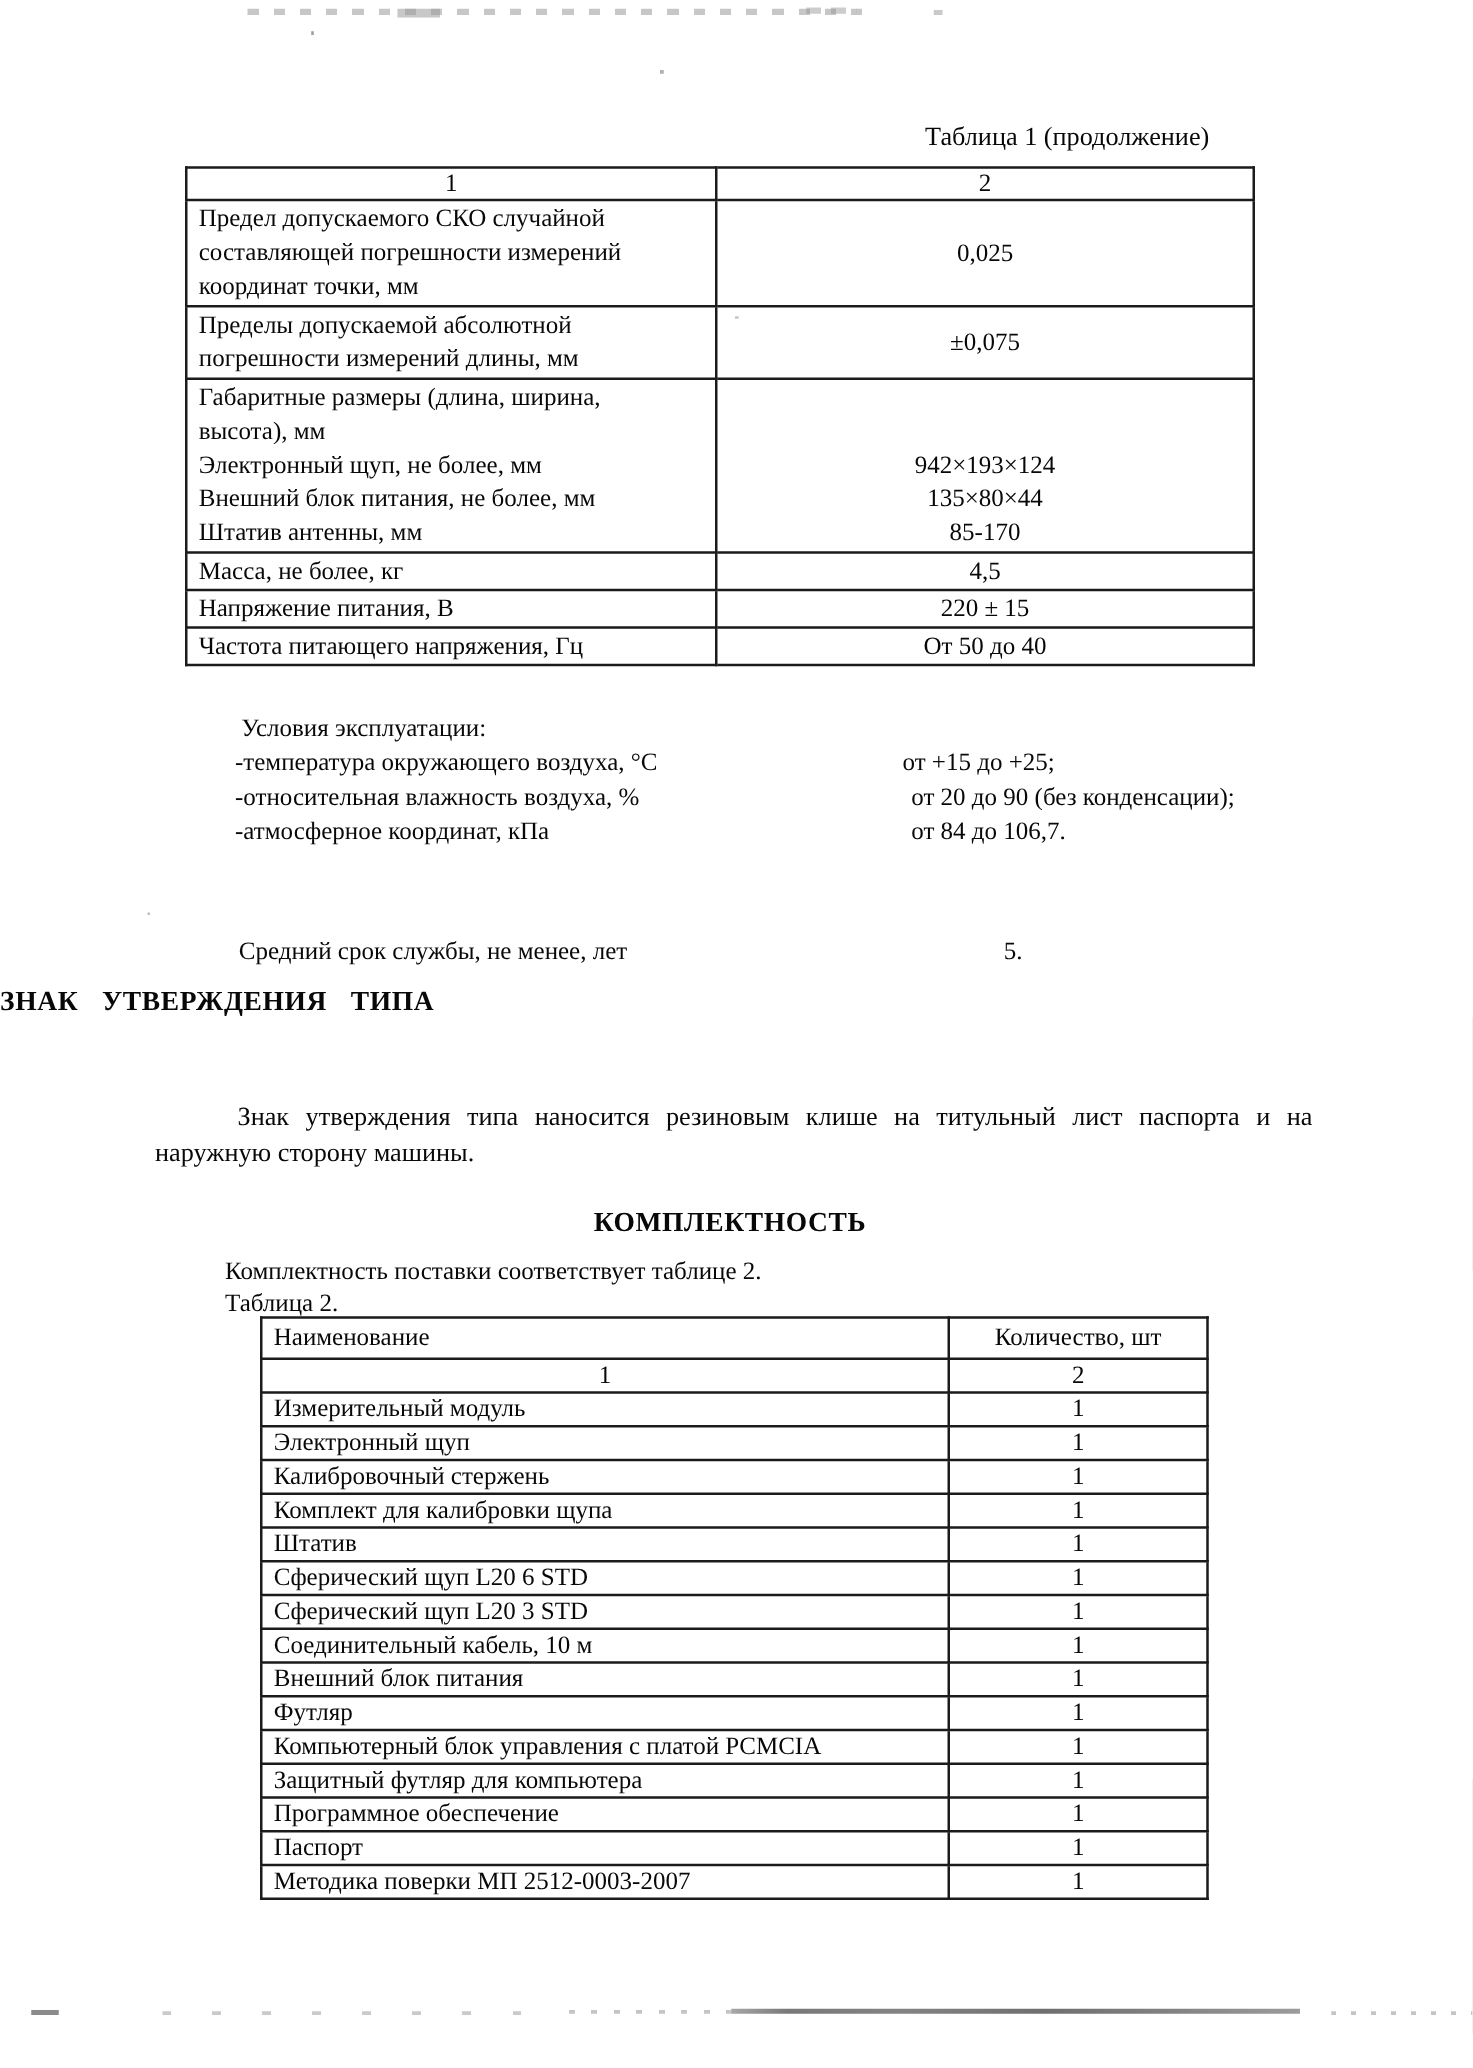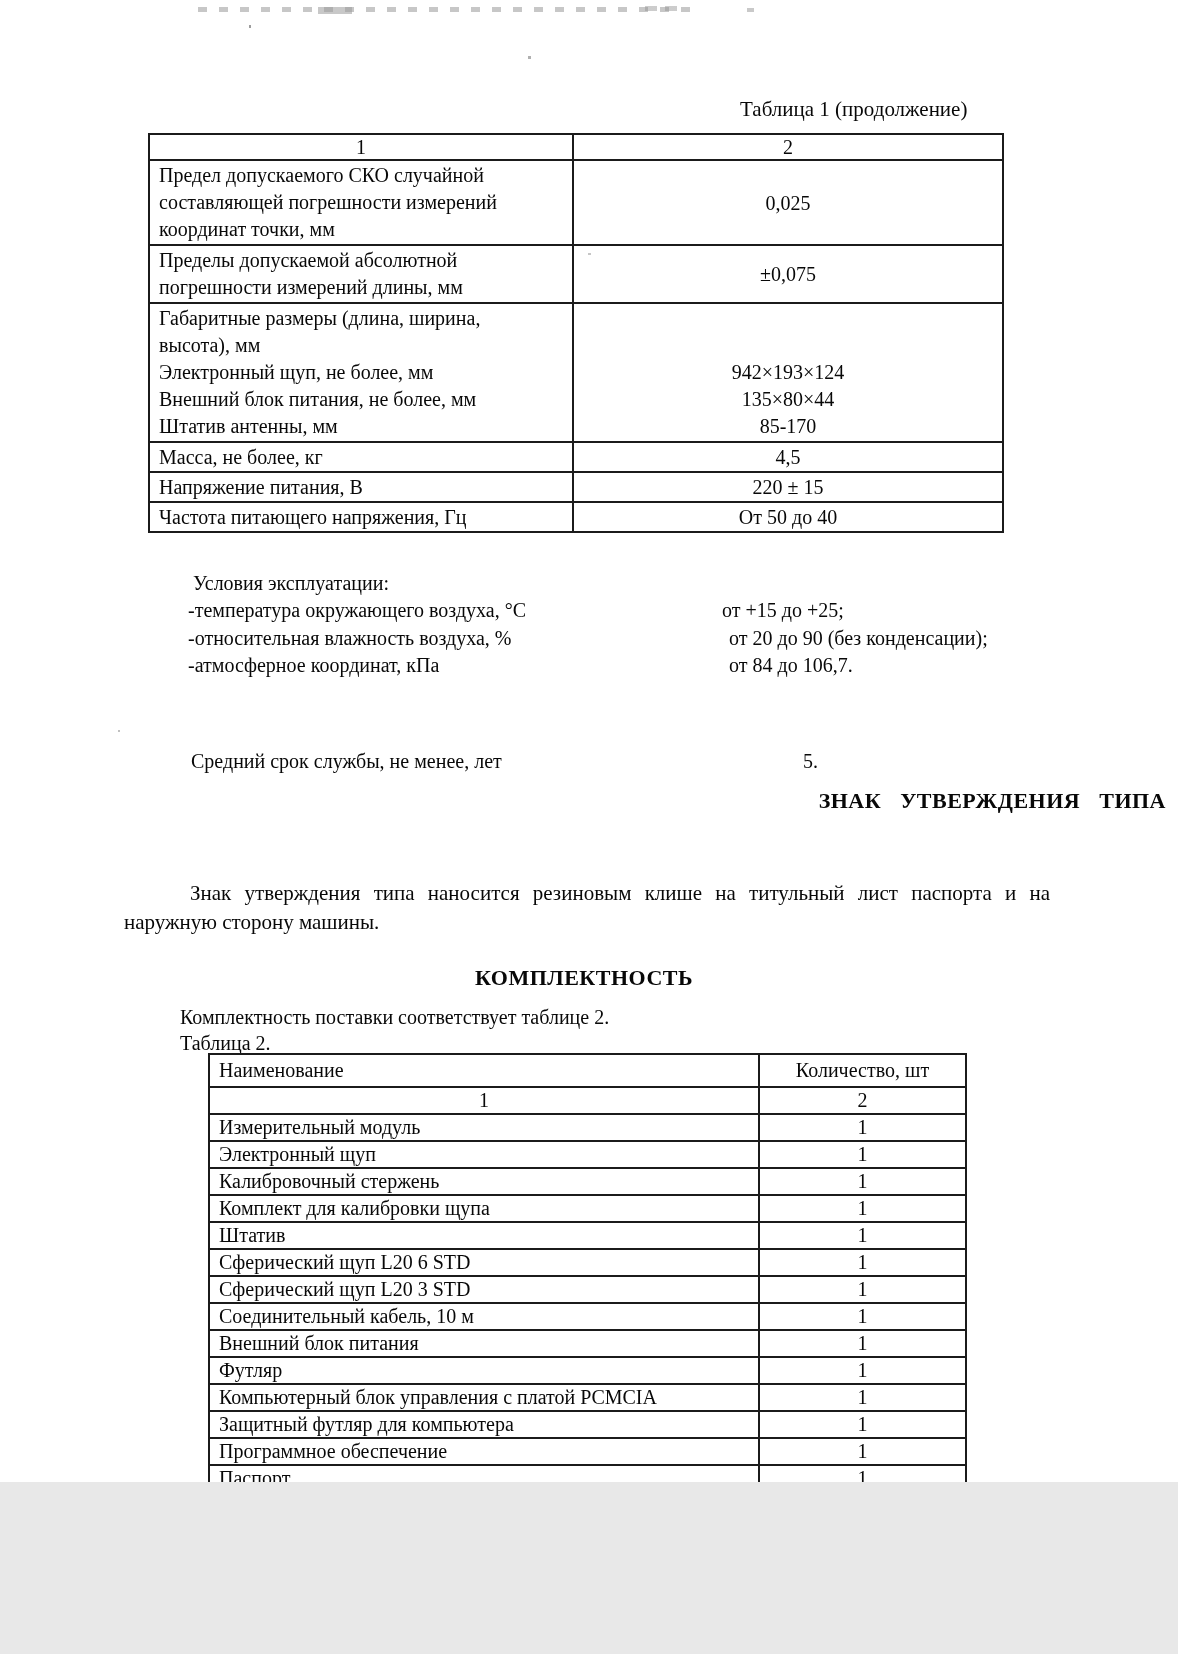--- a/index.html
+++ b/index.html
@@ -1,19 +1,19 @@
 <!DOCTYPE html>
 <html><head>
 <meta charset="utf-8">
 <style>
   * { margin:0; padding:0; box-sizing:border-box; }
   html,body { background:#e8e8e8; }
   .page {
     position:relative;
-    width:1178px; height:1482px;
+    width:1178px; height:1654px;
     margin:0 auto;
     background:#ffffff;
     font-family:"Liberation Serif","DejaVu Serif",serif;
     color:#080808;
     overflow:hidden;
   }
 
   
   .art { position:absolute; pointer-events:none; }
   .art-top1 { top:7px; left:198px; width:500px; height:5px; opacity:.5;
@@ -53,21 +53,21 @@
   #t1 tr.r4 { height:26px;padding-left:32px; } #t1 tr.r5 { height:28px; } #t1 tr.r6 { height:29px; }
 
   .cond { position:absolute; left:188px; top:570px; width:900px; font-size:20px; }
   .cond-title { margin-left:5px; line-height:27px; }
   .cond-row { position:relative; line-height:27.5px; height:27.5px; }
   .cond-val { position:absolute; left:534px; top:0; }
   .cond-val.shift { left:541px; }
   .service { position:absolute; left:191px; top:710px; width:900px; font-size:20px;margin-top:40px; }
   .service-val { position:absolute; left:612px; top:0; }
 
-  .h1 { position:absolute; left:0; top:788px; width:1166px; text-align:right;
+  .h1 { position:absolute; left:0; top:788px; width:1166px; text-align:left;
         font-size:22px; font-weight:bold; word-spacing:13px; letter-spacing:.5px; }
   .para { position:absolute; left:124px; top:879px; width:926px; font-size:21px; line-height:29px; }
   .para .l1 { text-align:justify; text-align-last:justify; text-indent:66px; white-space:normal; }
   .para .l2 { text-align:left; }
 
   .h2 { position:absolute; left:0; top:965px; width:1168px; text-align:center;
         font-size:22px; font-weight:bold; letter-spacing:.5px; }
   .intro { position:absolute; left:180px; top:1006px; font-size:20px; }
   .t2-caption { position:absolute; left:180px; top:1032px; font-size:20px; }
 

